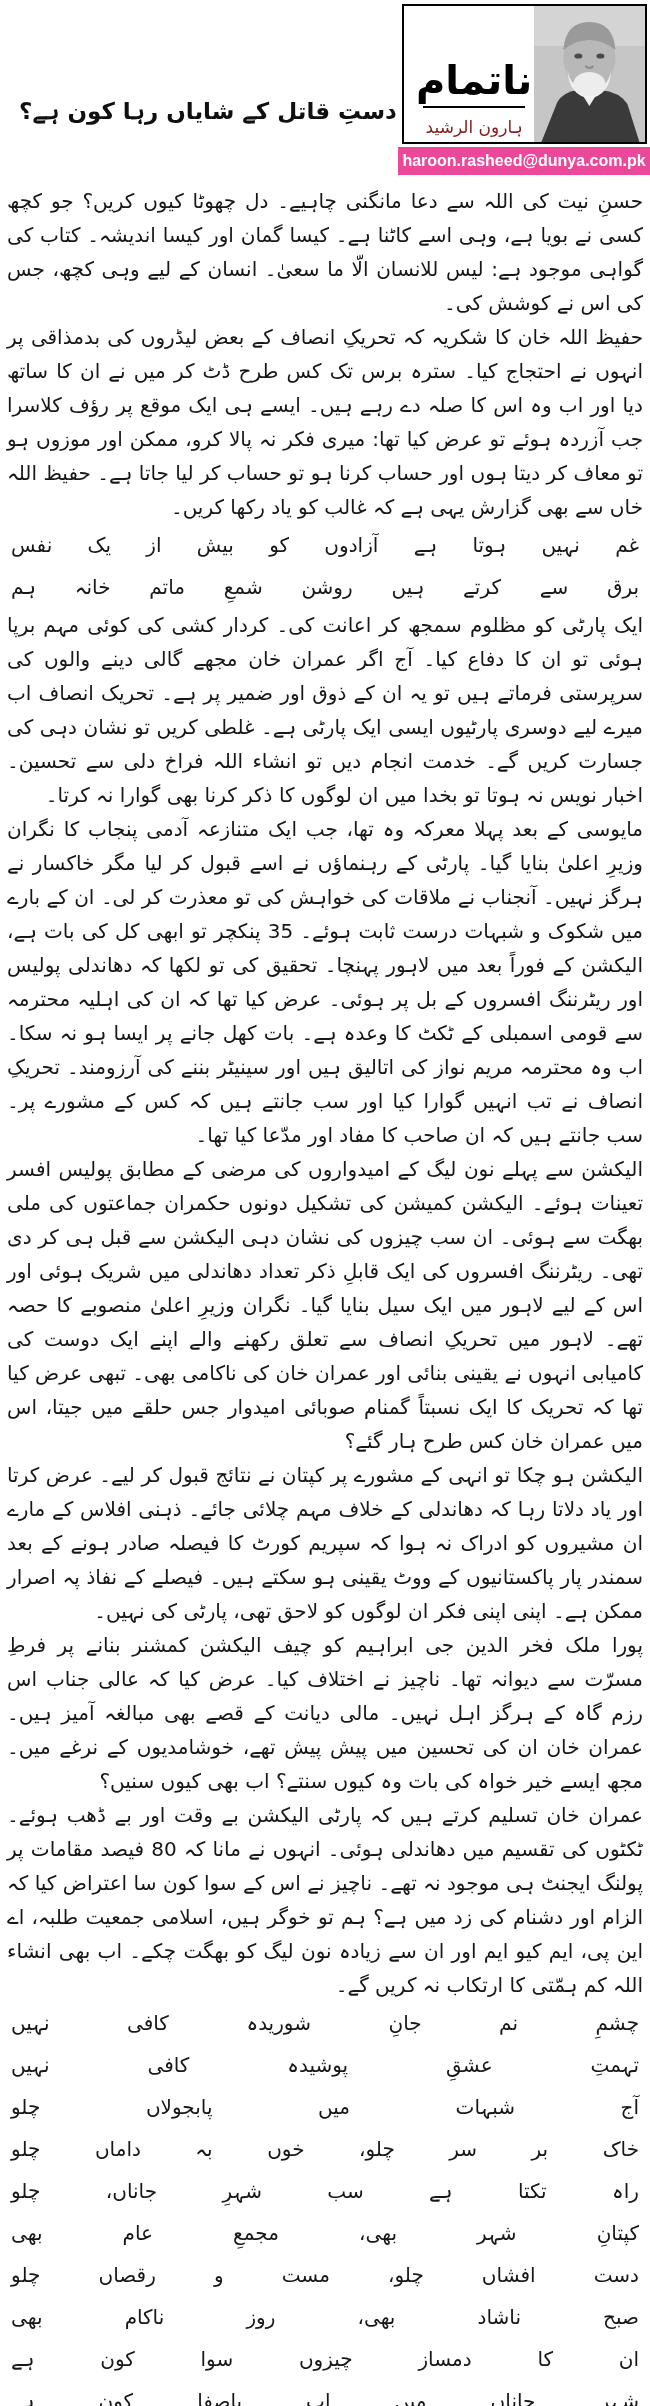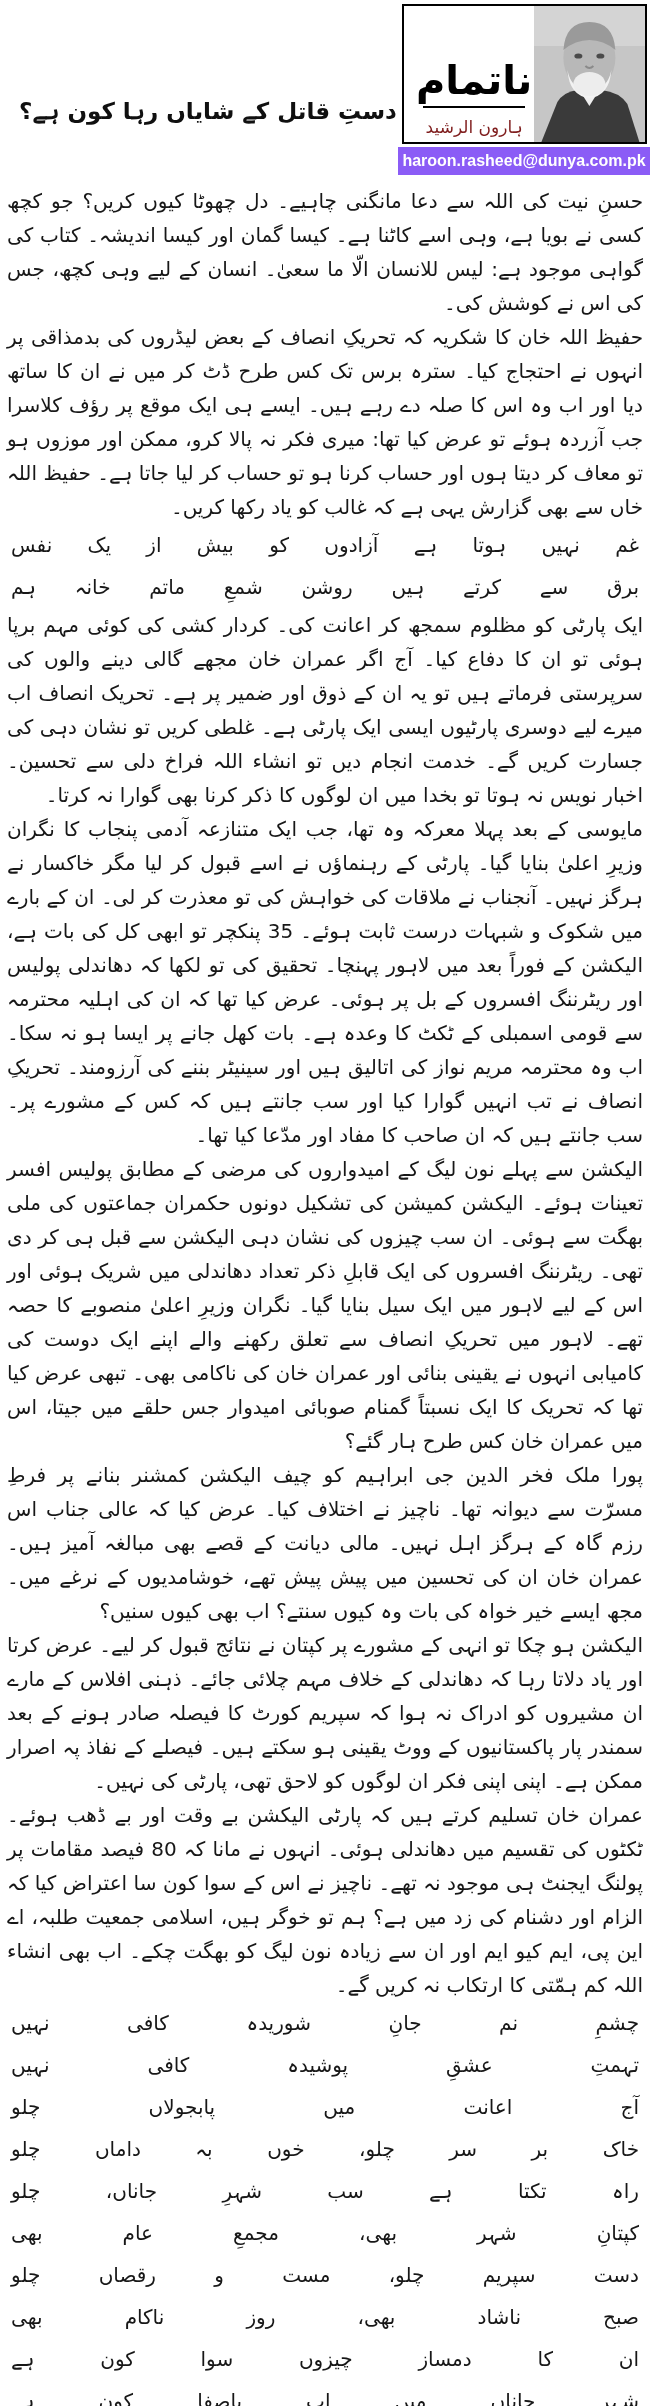--- a/index.html
+++ b/index.html
@@ -32,21 +32,21 @@
     font-size:40px;font-weight:bold;line-height:1.05;
     letter-spacing:-1px;color:#000;
   }
   .logo-rule{width:88%;border:none;border-top:2px solid #000;margin:5px 0 9px 0;}
   .author-name{font-size:17px;color:#7f1d1d;}
   .photo-cell{width:112px;overflow:hidden;background:#c9c9c9;}
   .photo-cell svg{display:block;width:100%;height:100%;}
   .email-bar{
     position:absolute;top:147px;right:0;
     width:252px;height:28px;
-    background:#8b5cf6;color:#fff;
+    background:#ec4899;color:#fff;
     font-family:"Liberation Sans",sans-serif;
     font-weight:bold;font-size:16px;line-height:28px;
     text-align:center;direction:ltr;
   }
   .article-title{
     position:absolute;left:0;top:90px;width:400px;
     margin:8px;text-align:center;
     font-size:23px;font-weight:600;color:#101010;
     direction:rtl;
   }
@@ -127,41 +127,41 @@
         <span>ہیں</span>
         <span>روشن</span>
         <span>شمعِ</span>
         <span>ماتم</span>
         <span>خانہ</span>
         <span>ہم</span>
       </div>
       <p class="para">ایک پارٹی کو مظلوم سمجھ کر اعانت کی۔ کردار کشی کی کوئی مہم برپا ہوئی تو ان کا دفاع کیا۔ آج اگر عمران خان مجھے گالی دینے والوں کی سرپرستی فرماتے ہیں تو یہ ان کے ذوق اور ضمیر پر ہے۔ تحریک انصاف اب میرے لیے دوسری پارٹیوں ایسی ایک پارٹی ہے۔ غلطی کریں تو نشان دہی کی جسارت کریں گے۔ خدمت انجام دیں تو انشاء اللہ فراخ دلی سے تحسین۔ اخبار نویس نہ ہوتا تو بخدا میں ان لوگوں کا ذکر کرنا بھی گوارا نہ کرتا۔</p>
       <p class="para">مایوسی کے بعد پہلا معرکہ وہ تھا، جب ایک متنازعہ آدمی پنجاب کا نگران وزیرِ اعلیٰ بنایا گیا۔ پارٹی کے رہنماؤں نے اسے قبول کر لیا مگر خاکسار نے ہرگز نہیں۔ آنجناب نے ملاقات کی خواہش کی تو معذرت کر لی۔ ان کے بارے میں شکوک و شبہات درست ثابت ہوئے۔ 35 پنکچر تو ابھی کل کی بات ہے، الیکشن کے فوراً بعد میں لاہور پہنچا۔ تحقیق کی تو لکھا کہ دھاندلی پولیس اور ریٹرننگ افسروں کے بل پر ہوئی۔ عرض کیا تھا کہ ان کی اہلیہ محترمہ سے قومی اسمبلی کے ٹکٹ کا وعدہ ہے۔ بات کھل جانے پر ایسا ہو نہ سکا۔ اب وہ محترمہ مریم نواز کی اتالیق ہیں اور سینیٹر بننے کی آرزومند۔ تحریکِ انصاف نے تب انہیں گوارا کیا اور سب جانتے ہیں کہ کس کے مشورے پر۔ سب جانتے ہیں کہ ان صاحب کا مفاد اور مدّعا کیا تھا۔</p>
       <p class="para">الیکشن سے پہلے نون لیگ کے امیدواروں کی مرضی کے مطابق پولیس افسر تعینات ہوئے۔ الیکشن کمیشن کی تشکیل دونوں حکمران جماعتوں کی ملی بھگت سے ہوئی۔ ان سب چیزوں کی نشان دہی الیکشن سے قبل ہی کر دی تھی۔ ریٹرننگ افسروں کی ایک قابلِ ذکر تعداد دھاندلی میں شریک ہوئی اور اس کے لیے لاہور میں ایک سیل بنایا گیا۔ نگران وزیرِ اعلیٰ منصوبے کا حصہ تھے۔ لاہور میں تحریکِ انصاف سے تعلق رکھنے والے اپنے ایک دوست کی کامیابی انہوں نے یقینی بنائی اور عمران خان کی ناکامی بھی۔ تبھی عرض کیا تھا کہ تحریک کا ایک نسبتاً گمنام صوبائی امیدوار جس حلقے میں جیتا، اس میں عمران خان کس طرح ہار گئے؟</p>
+      <p class="para">الیکشن ہو چکا تو انہی کے مشورے پر کپتان نے نتائج قبول کر لیے۔ عرض کرتا اور یاد دلاتا رہا کہ دھاندلی کے خلاف مہم چلائی جائے۔ ذہنی افلاس کے مارے ان مشیروں کو ادراک نہ ہوا کہ سپریم کورٹ کا فیصلہ صادر ہونے کے بعد سمندر پار پاکستانیوں کے ووٹ یقینی ہو سکتے ہیں۔ فیصلے کے نفاذ پہ اصرار ممکن ہے۔ اپنی اپنی فکر ان لوگوں کو لاحق تھی، پارٹی کی نہیں۔</p>
       <p class="para">پورا ملک فخر الدین جی ابراہیم کو چیف الیکشن کمشنر بنانے پر فرطِ مسرّت سے دیوانہ تھا۔ ناچیز نے اختلاف کیا۔ عرض کیا کہ عالی جناب اس رزم گاہ کے ہرگز اہل نہیں۔ مالی دیانت کے قصے بھی مبالغہ آمیز ہیں۔ عمران خان ان کی تحسین میں پیش پیش تھے، خوشامدیوں کے نرغے میں۔ مجھ ایسے خیر خواہ کی بات وہ کیوں سنتے؟ اب بھی کیوں سنیں؟</p>
-      <p class="para">الیکشن ہو چکا تو انہی کے مشورے پر کپتان نے نتائج قبول کر لیے۔ عرض کرتا اور یاد دلاتا رہا کہ دھاندلی کے خلاف مہم چلائی جائے۔ ذہنی افلاس کے مارے ان مشیروں کو ادراک نہ ہوا کہ سپریم کورٹ کا فیصلہ صادر ہونے کے بعد سمندر پار پاکستانیوں کے ووٹ یقینی ہو سکتے ہیں۔ فیصلے کے نفاذ پہ اصرار ممکن ہے۔ اپنی اپنی فکر ان لوگوں کو لاحق تھی، پارٹی کی نہیں۔</p>
       <p class="para">عمران خان تسلیم کرتے ہیں کہ پارٹی الیکشن بے وقت اور بے ڈھب ہوئے۔ ٹکٹوں کی تقسیم میں دھاندلی ہوئی۔ انہوں نے مانا کہ 80 فیصد مقامات پر پولنگ ایجنٹ ہی موجود نہ تھے۔ ناچیز نے اس کے سوا کون سا اعتراض کیا کہ الزام اور دشنام کی زد میں ہے؟ ہم تو خوگر ہیں، اسلامی جمعیت طلبہ، اے این پی، ایم کیو ایم اور ان سے زیادہ نون لیگ کو بھگت چکے۔ اب بھی انشاء اللہ کم ہمّتی کا ارتکاب نہ کریں گے۔</p>
       <div class="verse">
         <span>چشمِ</span>
         <span>نم</span>
         <span>جانِ</span>
         <span>شوریدہ</span>
         <span>کافی</span>
         <span>نہیں</span>
       </div>
       <div class="verse">
         <span>تہمتِ</span>
         <span>عشقِ</span>
         <span>پوشیدہ</span>
         <span>کافی</span>
         <span>نہیں</span>
       </div>
       <div class="verse">
         <span>آج</span>
-        <span>اعانت</span>
+        <span>شبہات</span>
         <span>میں</span>
         <span>پابجولاں</span>
         <span>چلو</span>
       </div>
       <div class="verse">
         <span>خاک</span>
         <span>بر</span>
         <span>سر</span>
         <span>چلو،</span>
         <span>خوں</span>
@@ -181,21 +181,21 @@
       <div class="verse">
         <span>کپتانِ</span>
         <span>شہر</span>
         <span>بھی،</span>
         <span>مجمعِ</span>
         <span>عام</span>
         <span>بھی</span>
       </div>
       <div class="verse">
         <span>دست</span>
-        <span>سپریم</span>
+        <span>افشاں</span>
         <span>چلو،</span>
         <span>مست</span>
         <span>و</span>
         <span>رقصاں</span>
         <span>چلو</span>
       </div>
       <div class="verse">
         <span>صبح</span>
         <span>ناشاد</span>
         <span>بھی،</span>

